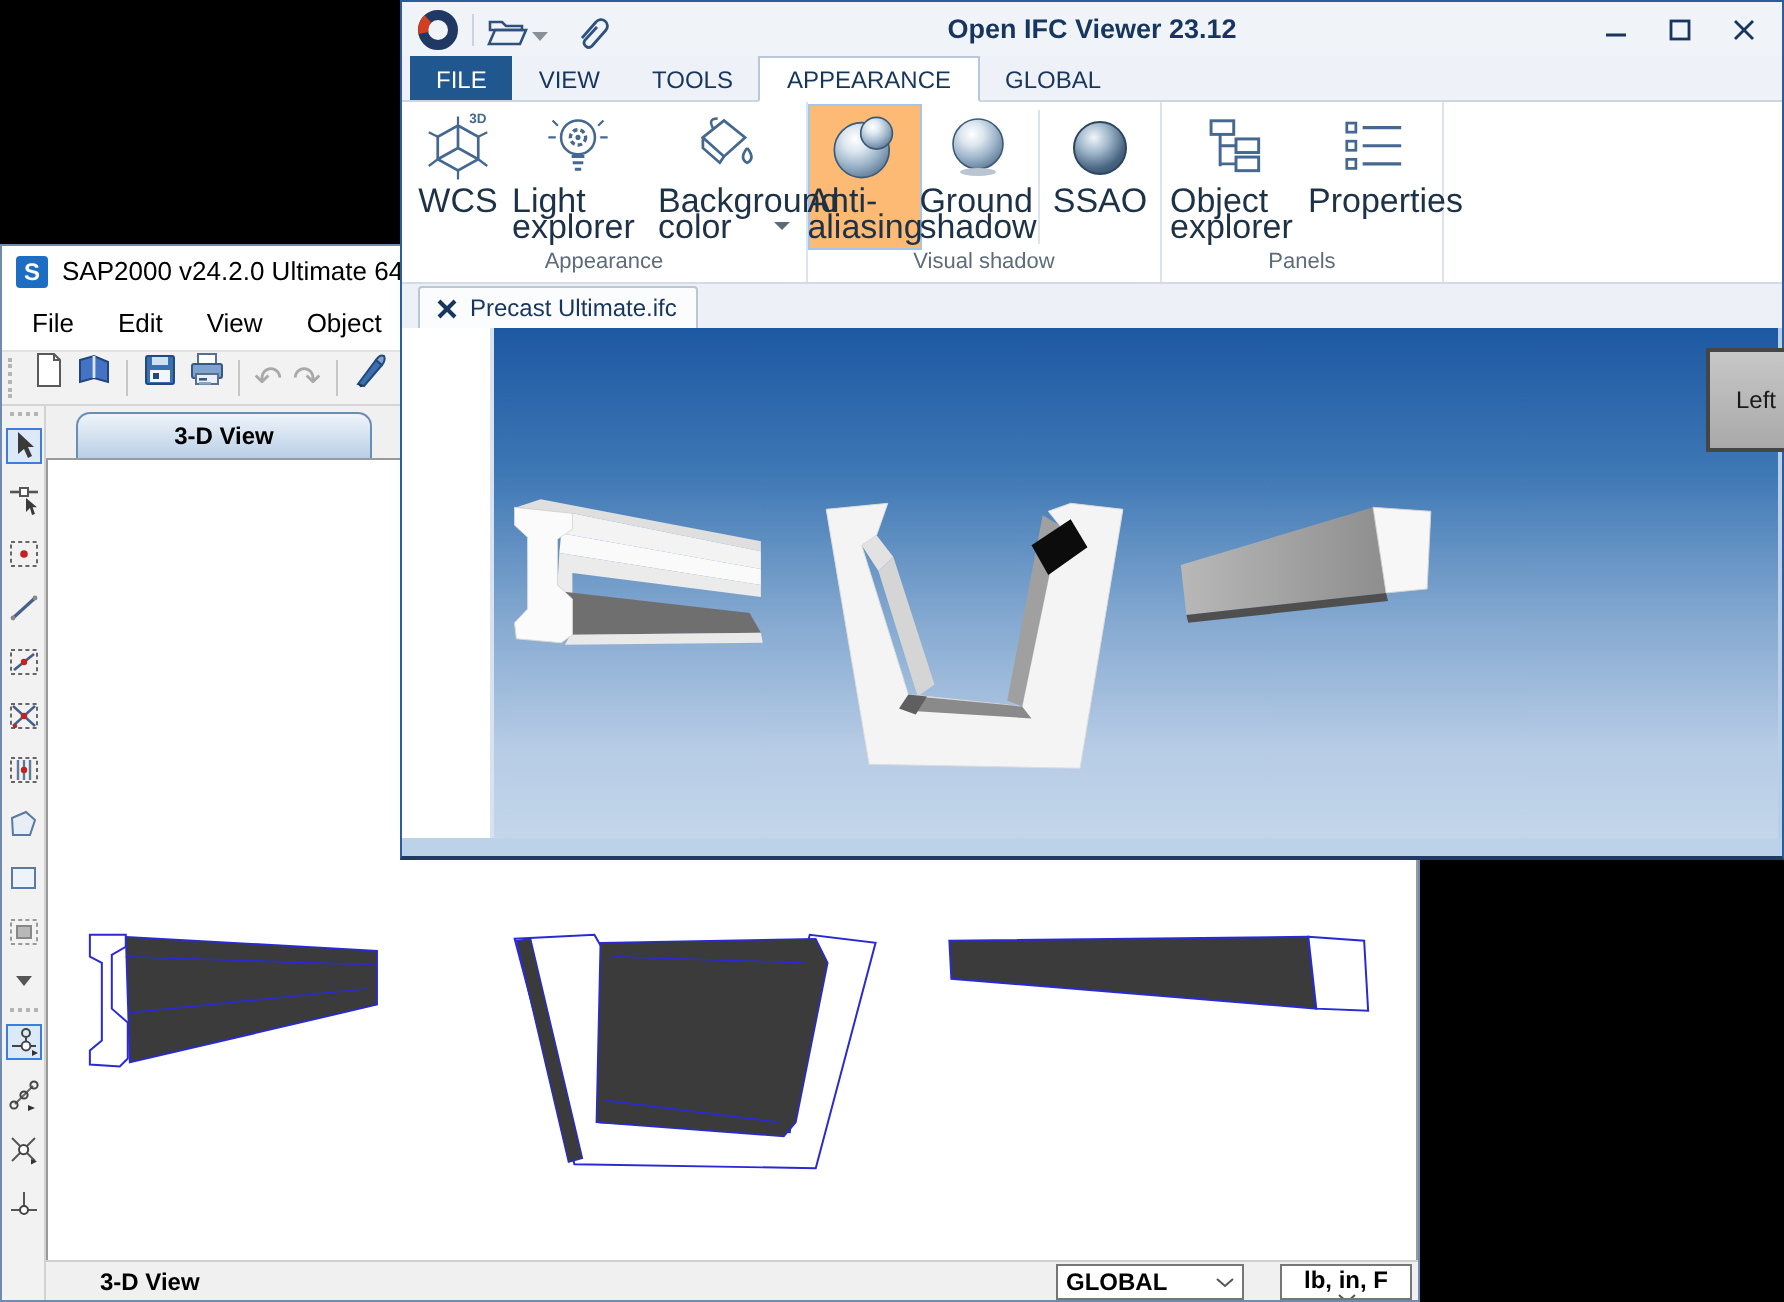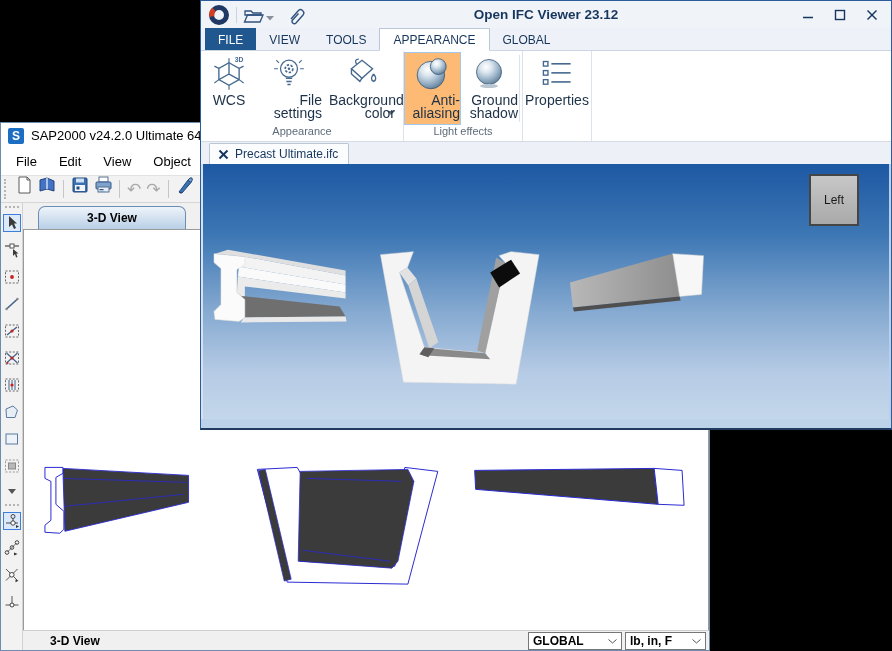--- a/index.html
+++ b/index.html
@@ -23,37 +23,37 @@
   .ifc-tab { padding:4px 13px 3px; font-size:12px; color:#17365d; display:flex; align-items:center; }
   .ifc-tab.file-tab { background:#21578f; color:#fff; }
   .ifc-tab.active-tab { background:#fff; border:1px solid #b9c7da; border-bottom:1px solid #fff;
     margin-bottom:-1px; }
 
   .ribbon { height:91px; background:#fff; display:flex; border-bottom:1px solid #d4dbe4; flex:none; }
   .rgroup { display:flex; flex-direction:column; border-right:1px solid #dde3ea; padding:0 1px; }
   .rbuttons { flex:1; display:flex; align-items:stretch; padding-top:2px; }
   .rbtn { display:flex; flex-direction:column; align-items:center; padding-top:1px; }
   .rbtn .ricon { height:40px; display:flex; align-items:center; justify-content:center; }
-  .rbtn .rlabel { font-size:14px; color:#1d3147; text-align:right; line-height:13px;
+  .rbtn .rlabel { font-size:17px; color:#1d3147; text-align:left; line-height:13px;
     position:relative; max-width:66px; }
   .rbtn.selected { background:#fdba74; outline:1px solid #a3c7ec; }
   .rgroup-label { font-size:11px; color:#5d6b7a; text-align:center; padding:1px 0 4px; }
   .sub-sep { width:1px; background:#dde3ea; margin:2px 1px; }
   .caret-down { display:inline-block; width:0; height:0; border-left:4px solid transparent;
     border-right:4px solid transparent; border-top:4px solid #5d6b7a; }
 
   .doctab-row { height:22px; background:#edf1f7; display:flex; align-items:flex-end;
     padding-left:8px; flex:none; }
   .doctab { display:flex; align-items:center; gap:6px; background:#fbfcfe;
     border:1px solid #bac6d4; border-bottom:none; border-radius:2px 2px 0 0;
     padding:3px 10px 3px 8px; font-size:12px; color:#17365d; }
 
   .viewport { flex:1; position:relative;
     background:linear-gradient(180deg,#1d58a3 0%, #3d77b4 28%, #86aad1 58%, #b6cbe5 82%, #c3d6ea 100%);
-    border-left:2px solid #d7e1ef; border-right:2px solid #b9cfe8; }
+    border-left:2px solid #d7e1ef; border-right:2px solid #b9cfe8;margin-left:44px; }
   .viewport svg.scene { position:absolute; inset:0; width:100%; height:100%; }
   .ifc-bottom { height:9px; background:#bcd2e8; flex:none; }
   .nav-cube { position:absolute; left:606px; top:10px; width:50px; height:52px;
     background:linear-gradient(180deg,#c7c7c7,#a9a9a9); border:2px solid #454545;
     color:#1a1a1a; font-size:12px; display:flex; align-items:center; justify-content:center; }
 
   
   .sap-window { position:absolute; left:0; top:122px; width:710px; height:529px;
     background:#f0f0f0; border:1px solid #6f8cb0; z-index:1; display:flex; flex-direction:column; }
   .sap-titlebar { height:25px; background:#fff; display:flex; align-items:center;
@@ -84,21 +84,21 @@
     font-size:12px; color:#000; display:flex; align-items:center; justify-content:center; }
   .drawing-area { flex:1; background:#fff; border:1px solid #9a9a9a; border-bottom:none;
     position:relative; min-height:0; }
   .drawing-area svg { position:absolute; inset:0; width:100%; height:100%; }
   .sap-statusbar { height:20px; background:#f0f0f0; border-top:1px solid #cfcfcf;
     display:flex; align-items:center; font-size:12px; color:#000; position:relative; flex:none; }
   .status-view { margin-left:27px; }
   .dropdown { position:absolute; top:1px; height:18px; background:#fff; border:1px solid #767676;
     display:flex; align-items:center; justify-content:space-between; padding:0 4px; font-size:12px; }
   .dd-global { right:87px; width:94px; }
-  .dd-units  { right:3px;  width:81px; }
+  .dd-units  { right:3px;  width:66px;flex-direction:column; }
 </style>
 </head>
 <body>
 
 <div class="sap-window">
   <div class="sap-titlebar">
     <div class="s-logo">S</div>
     <span>SAP2000 v24.2.0 Ultimate 64-bit</span>
   </div>
 
@@ -405,21 +405,21 @@
         <div class="rbtn" style="width:66px">
           <span class="ricon">
             <svg width="34" height="36" viewBox="0 0 32 34">
               <circle cx="16" cy="12" r="8" fill="none" stroke="#44688f" stroke-width="1.2"></circle>
               <circle cx="16" cy="12" r="3.6" fill="none" stroke="#44688f" stroke-width="1.6" stroke-dasharray="2.2 1.4"></circle>
               <circle cx="16" cy="12" r="1.2" fill="#44688f"></circle>
               <path d="M13,21 h6 M13.5,24 h5 M14.5,27 h3" stroke="#44688f" stroke-width="1.4"></path>
               <path d="M4,4 l2.5,2.5 M28,4 l-2.5,2.5 M2,12 h3.5 M30,12 h-3.5" stroke="#44688f" stroke-width="1"></path>
             </svg>
           </span>
-          <span class="rlabel">File settings</span>
+          <span class="rlabel">Light explorer</span>
         </div>
         <div class="rbtn" style="width:80px">
           <span class="ricon">
             <svg width="38" height="36" viewBox="0 0 36 34">
               <path d="M8,12 L18,4 L28,12 L18,21 Z" fill="none" stroke="#44688f" stroke-width="1.3"></path>
               <path d="M8,12 L8,17 L16,24 L18,21" fill="none" stroke="#44688f" stroke-width="1.3"></path>
               <path d="M13,8 Q10,3 15,3" fill="none" stroke="#44688f" stroke-width="1.2"></path>
               <path d="M29,17 q4,5 0,7 q-4,-2 0,-7" fill="none" stroke="#44688f" stroke-width="1.3"></path>
             </svg>
           </span>
@@ -444,40 +444,60 @@
         <div class="rbtn" style="width:58px">
           <span class="ricon">
             <svg width="36" height="38" viewBox="0 0 36 36">
               <circle cx="18" cy="16" r="12.5" fill="url(#sphL)" stroke="#3c5b7a" stroke-width="0.8"></circle>
               <ellipse cx="18" cy="30" rx="9" ry="2" fill="#b9c6d2"></ellipse>
             </svg>
           </span>
           <span class="rlabel">Ground shadow</span>
         </div>
         <div class="sub-sep"></div>
-      </div>
-      <div class="rgroup-label">Light effects</div>
+        <div class="rbtn" style="width:58px">
+          <span class="ricon">
+            <svg width="36" height="38" viewBox="0 0 36 36">
+              <circle cx="18" cy="18" r="13" fill="url(#sphD)" stroke="#2e4560" stroke-width="1"></circle>
+            </svg>
+          </span>
+          <span class="rlabel">SSAO</span>
+        </div>
+      </div>
+      <div class="rgroup-label">Visual shadow</div>
     </div>
 
     <div class="rgroup">
       <div class="rbuttons">
+        <div class="rbtn" style="width:72px">
+          <span class="ricon">
+            <svg width="34" height="34" viewBox="0 0 30 28">
+              <rect x="4" y="2" width="10" height="6" fill="none" stroke="#44688f" stroke-width="1.3"></rect>
+              <path d="M8,8 V22 M8,13 h7 M8,21 h7" fill="none" stroke="#44688f" stroke-width="1.3"></path>
+              <rect x="15" y="10" width="10" height="6" fill="none" stroke="#44688f" stroke-width="1.3"></rect>
+              <rect x="15" y="18" width="10" height="6" fill="none" stroke="#44688f" stroke-width="1.3"></rect>
+            </svg>
+          </span>
+          <span class="rlabel">Object explorer</span>
+        </div>
         <div class="rbtn" style="width:66px">
           <span class="ricon">
             <svg width="34" height="34" viewBox="0 0 30 28">
               <rect x="3" y="3" width="4" height="4" fill="none" stroke="#44688f" stroke-width="1.2"></rect>
               <line x1="10" y1="5" x2="27" y2="5" stroke="#44688f" stroke-width="1.4"></line>
               <rect x="3" y="11" width="4" height="4" fill="none" stroke="#44688f" stroke-width="1.2"></rect>
               <line x1="10" y1="13" x2="27" y2="13" stroke="#44688f" stroke-width="1.4"></line>
               <rect x="3" y="19" width="4" height="4" fill="none" stroke="#44688f" stroke-width="1.2"></rect>
               <line x1="10" y1="21" x2="27" y2="21" stroke="#44688f" stroke-width="1.4"></line>
             </svg>
           </span>
           <span class="rlabel">Properties</span>
         </div>
       </div>
+      <div class="rgroup-label">Panels</div>
     </div>
     <div class="rgroup" style="flex:1;border-right:none"></div>
   </div>
 
   <div class="doctab-row">
     <div class="doctab">
       <svg width="11" height="11">
         <line x1="1.5" y1="1.5" x2="9.5" y2="9.5" stroke="#17365d" stroke-width="2"></line>
         <line x1="9.5" y1="1.5" x2="1.5" y2="9.5" stroke="#17365d" stroke-width="2"></line>
       </svg>

